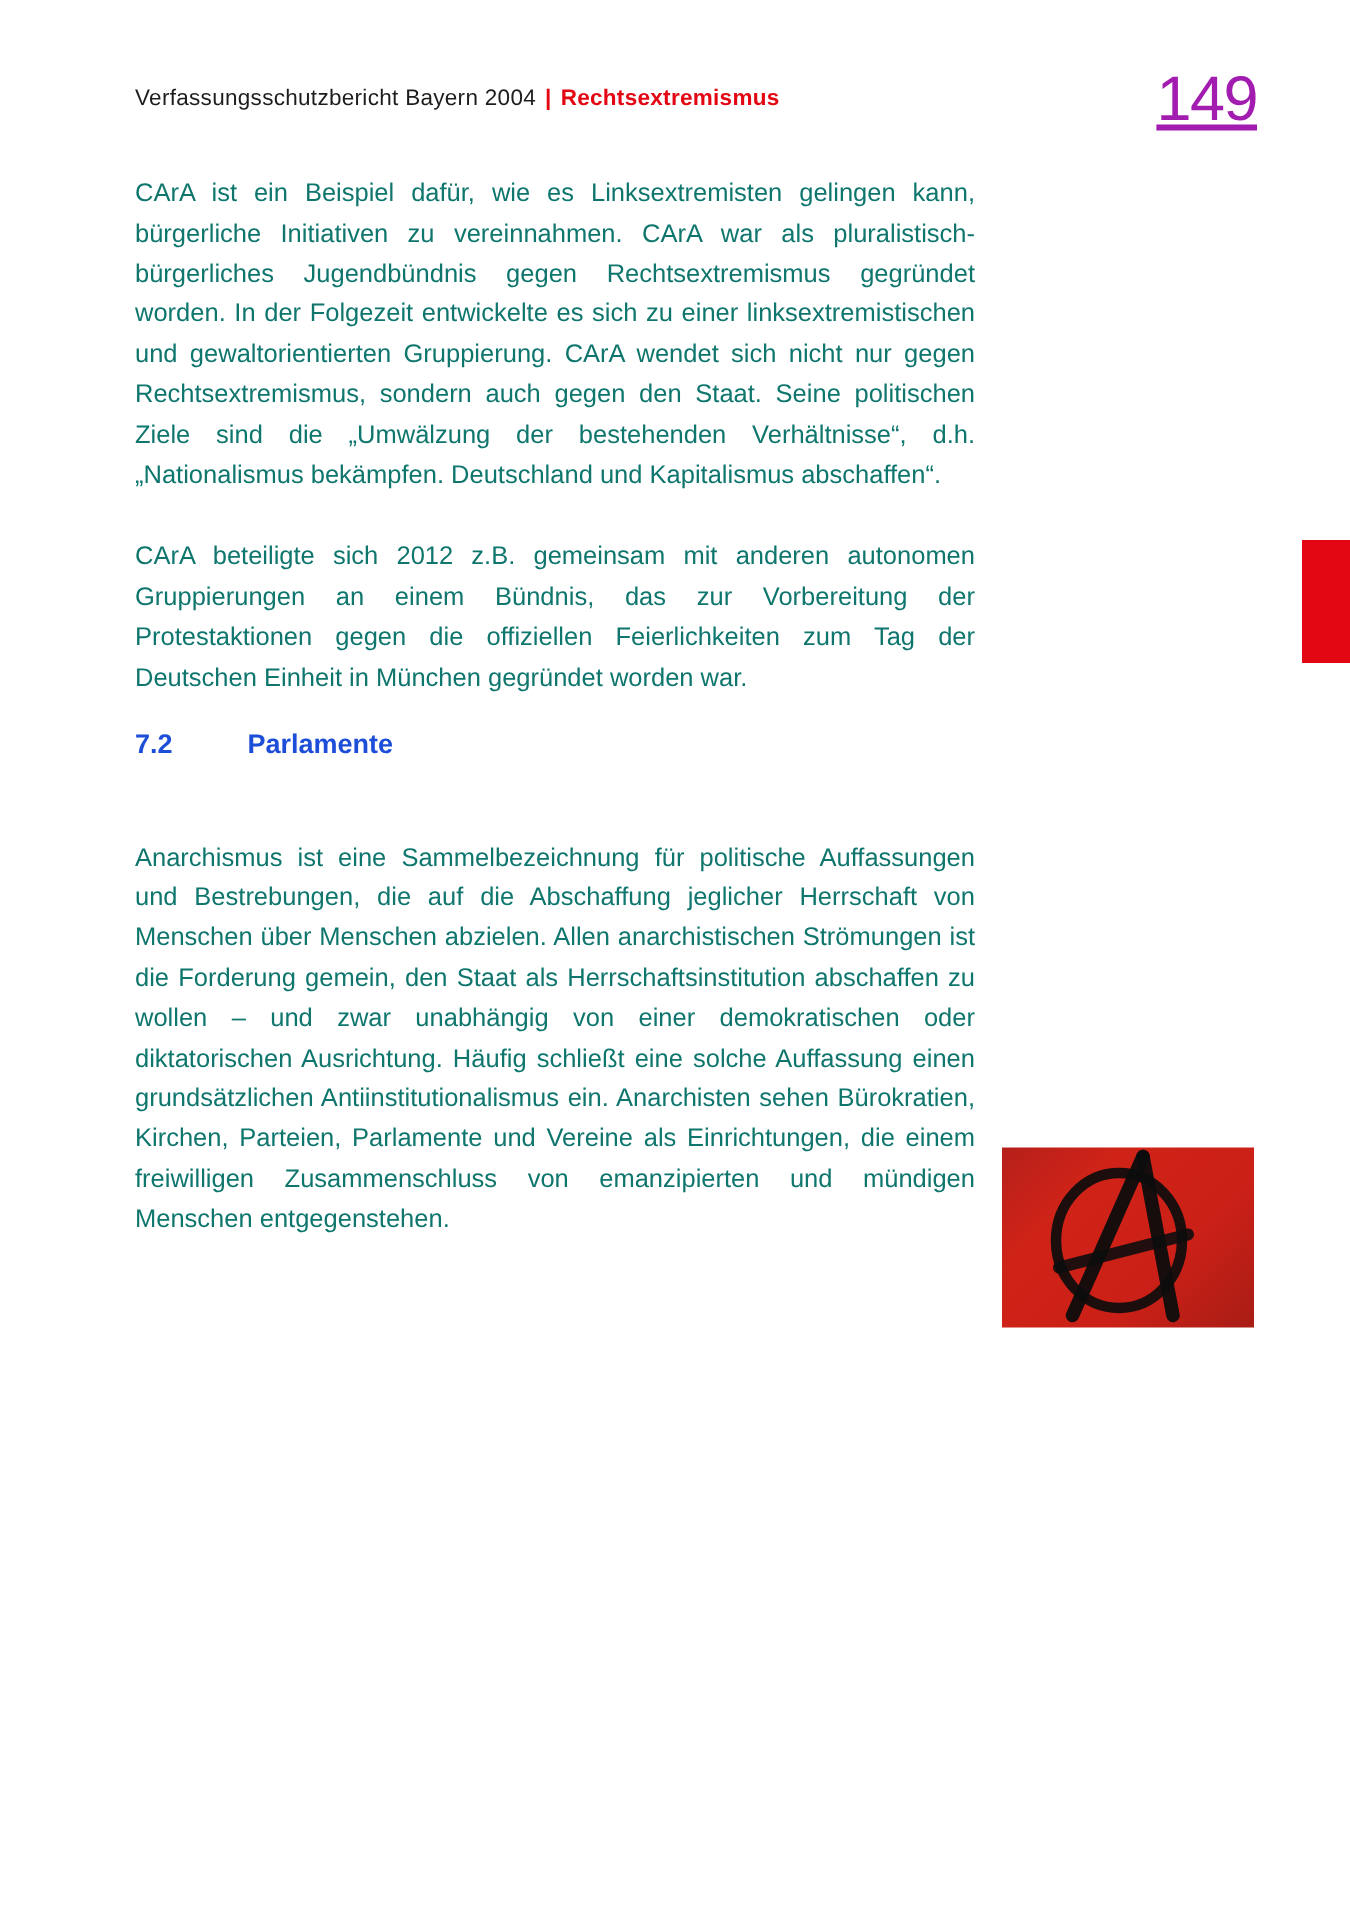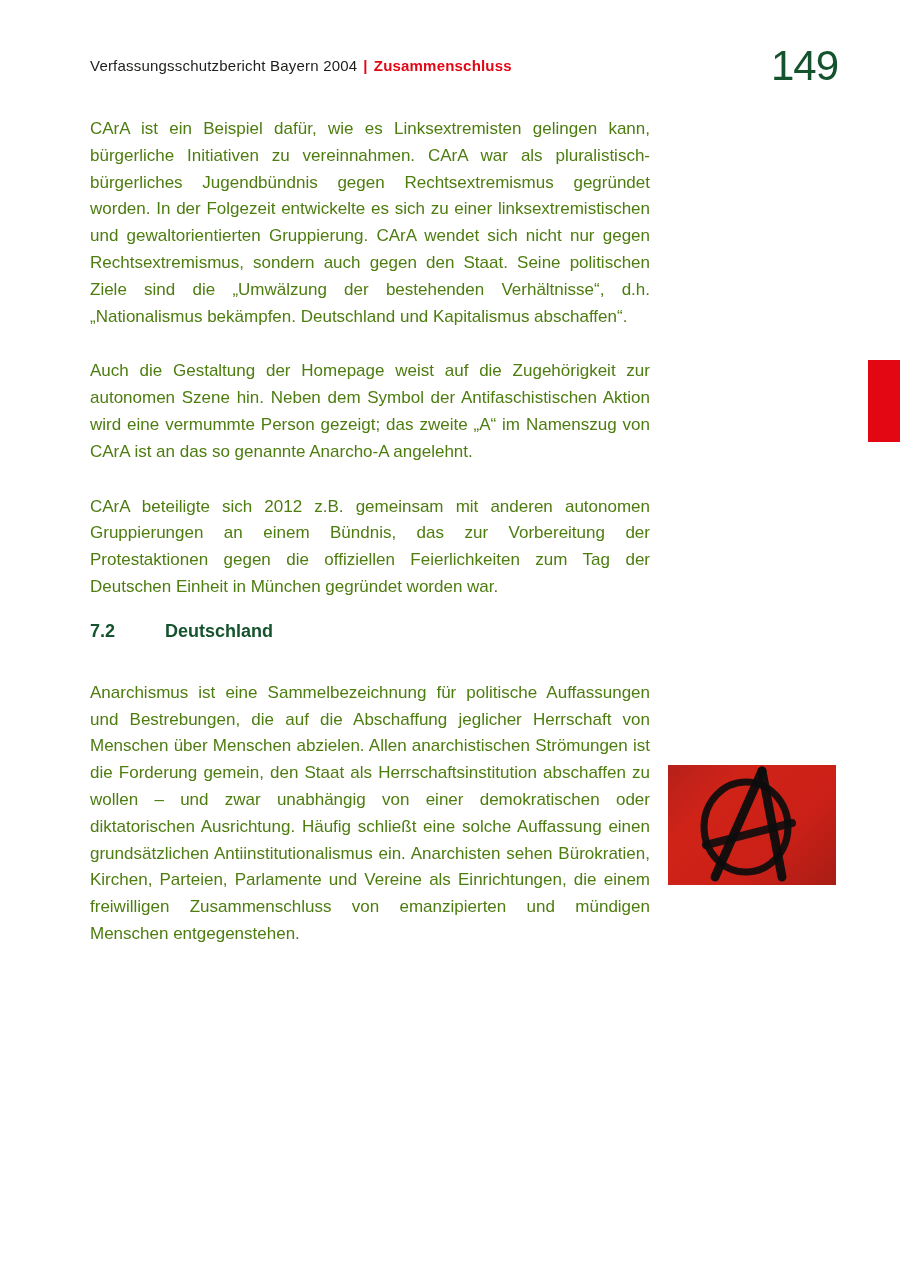--- a/index.html
+++ b/index.html
@@ -39,47 +39,48 @@
     color: #e30613;
     font-weight: bold;
   }
   .page-number {
     position: absolute;
     right: 62px;
     top: 42px;
     font-size: 42px;
     font-weight: 400;
     letter-spacing: -1px;
-    color: #14532d;
+    color: #a21caf;
+    text-decoration: underline;
   }
 
   
   .content {
     position: absolute;
     left: 90px;
     top: 116px;
     width: 560px;
   }
   .content p {
     font-size: 17px;
     line-height: 26.8px;
     text-align: justify;
     hyphens: auto;
     -webkit-hyphens: auto;
     margin-bottom: 28px;
-    color: #4d7c0f;
+    color: #0f766e;
   }
   .content p.pre-heading { margin-bottom: 20px; }
 
   .section-heading {
     display: flex;
     font-size: 18px;
     font-weight: bold;
-    margin-bottom: 38px;
-    color: #14532d;
+    margin-bottom: 52px;
+    color: #1d4ed8;
   }
   .section-heading .num { width: 75px; flex: 0 0 75px; }
 
   
   .side-tab {
     position: absolute;
     left: 868px;
     top: 360px;
     width: 32px;
     height: 82px;
@@ -96,32 +97,31 @@
     overflow: hidden;
   }
   .anarchy-image svg { display: block; width: 100%; height: 100%; }
 </style>
 </head>
 <body>
 
 <div class="page">
 
   <div class="header-left">
-    <span>Verfassungsschutzbericht Bayern 2004</span><span class="divider">|</span><span class="section-label">Zusammenschluss</span>
+    <span>Verfassungsschutzbericht Bayern 2004</span><span class="divider">|</span><span class="section-label">Rechtsextremismus</span>
   </div>
   <div class="page-number">149</div>
 
   <div class="content">
     <p>CArA ist ein Beispiel dafür, wie es Linksextremisten gelingen kann, bürgerliche Initiativen zu vereinnahmen. CArA war als pluralistisch-bürgerliches Jugendbündnis gegen Rechtsextremismus gegründet worden. In der Folgezeit entwickelte es sich zu einer linksextremistischen und gewaltorientierten Gruppierung. CArA wendet sich nicht nur gegen Rechtsextremismus, sondern auch gegen den Staat. Seine politischen Ziele sind die „Umwälzung der bestehenden Verhältnisse“, d.h. „Nationalismus bekämpfen. Deutschland und Kapitalismus abschaffen“.</p>
-    <p>Auch die Gestaltung der Homepage weist auf die Zugehörigkeit zur autonomen Szene hin. Neben dem Symbol der Antifaschistischen Aktion wird eine vermummte Person gezeigt; das zweite „A“ im Namenszug von CArA ist an das so genannte Anarcho-A angelehnt.</p>
     <p class="pre-heading">CArA beteiligte sich 2012 z.B. gemeinsam mit anderen autonomen Gruppierungen an einem Bündnis, das zur Vorbereitung der Protestaktionen gegen die offiziellen Feierlichkeiten zum Tag der Deutschen Einheit in München gegründet worden war.</p>
 
     <div class="section-heading">
       <span class="num">7.2</span>
-      <span class="title">Deutschland</span>
+      <span class="title">Parlamente</span>
     </div>
 
     <p>Anarchismus ist eine Sammelbezeichnung für politische Auffassungen und Bestrebungen, die auf die Abschaffung jeglicher Herrschaft von Menschen über Menschen abzielen. Allen anarchistischen Strömungen ist die Forderung gemein, den Staat als Herrschaftsinstitution abschaffen zu wollen – und zwar unabhängig von einer demokratischen oder diktatorischen Ausrichtung. Häufig schließt eine solche Auffassung einen grundsätzlichen Antiinstitutionalismus ein. Anarchisten sehen Bürokratien, Kirchen, Parteien, Parlamente und Vereine als Einrichtungen, die einem freiwilligen Zusammenschluss von emanzipierten und mündigen Menschen entgegenstehen.</p>
   </div>
 
   <div class="side-tab"></div>
 
   <div class="anarchy-image">
     <svg viewBox="0 0 168 120" aria-hidden="true">
       <ellipse cx="78" cy="62" rx="42" ry="45" fill="none" stroke="#0d0d0d" stroke-width="7" opacity="0.92"></ellipse>

